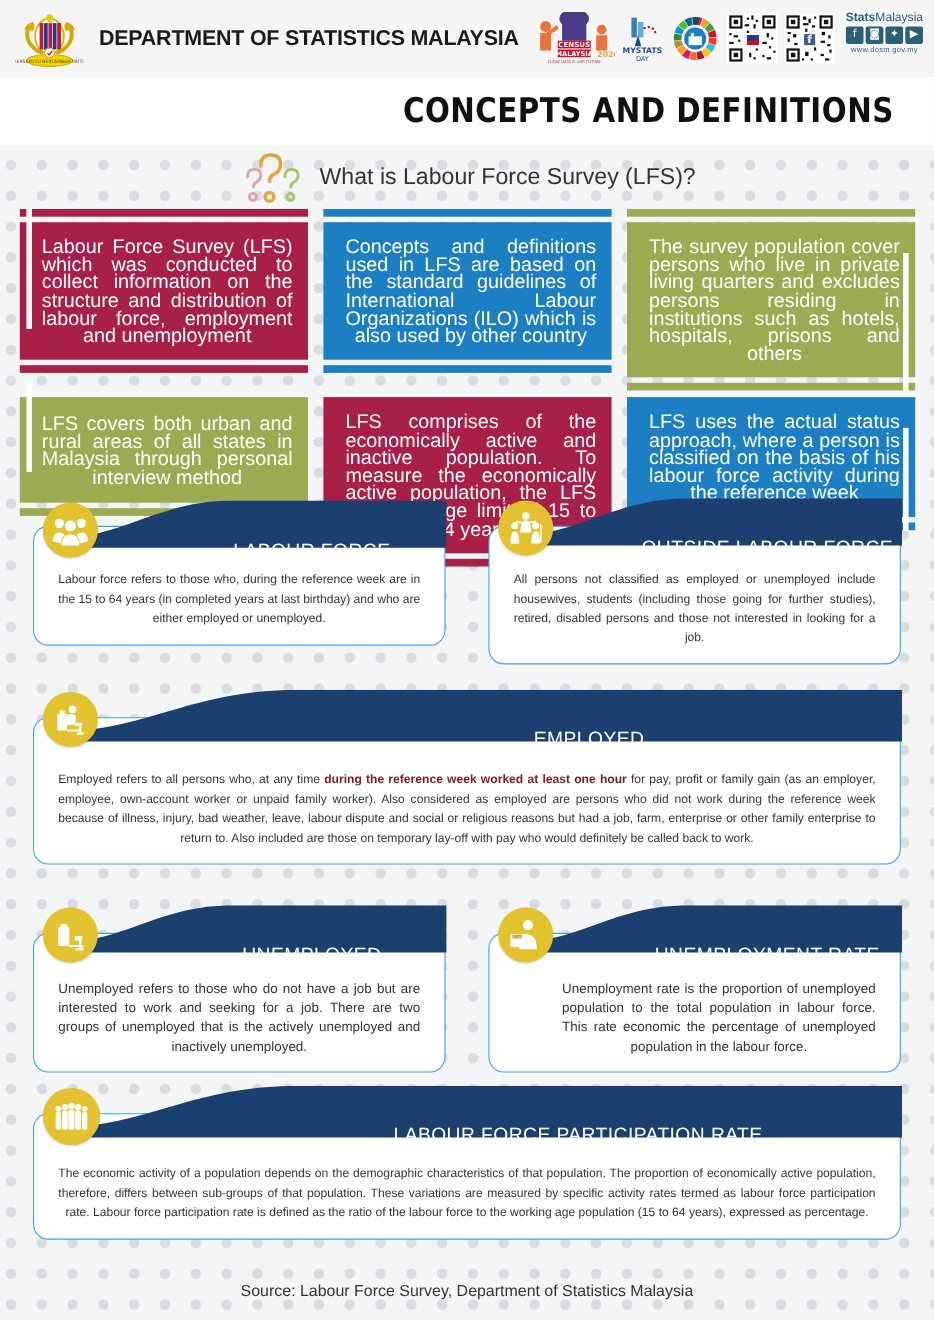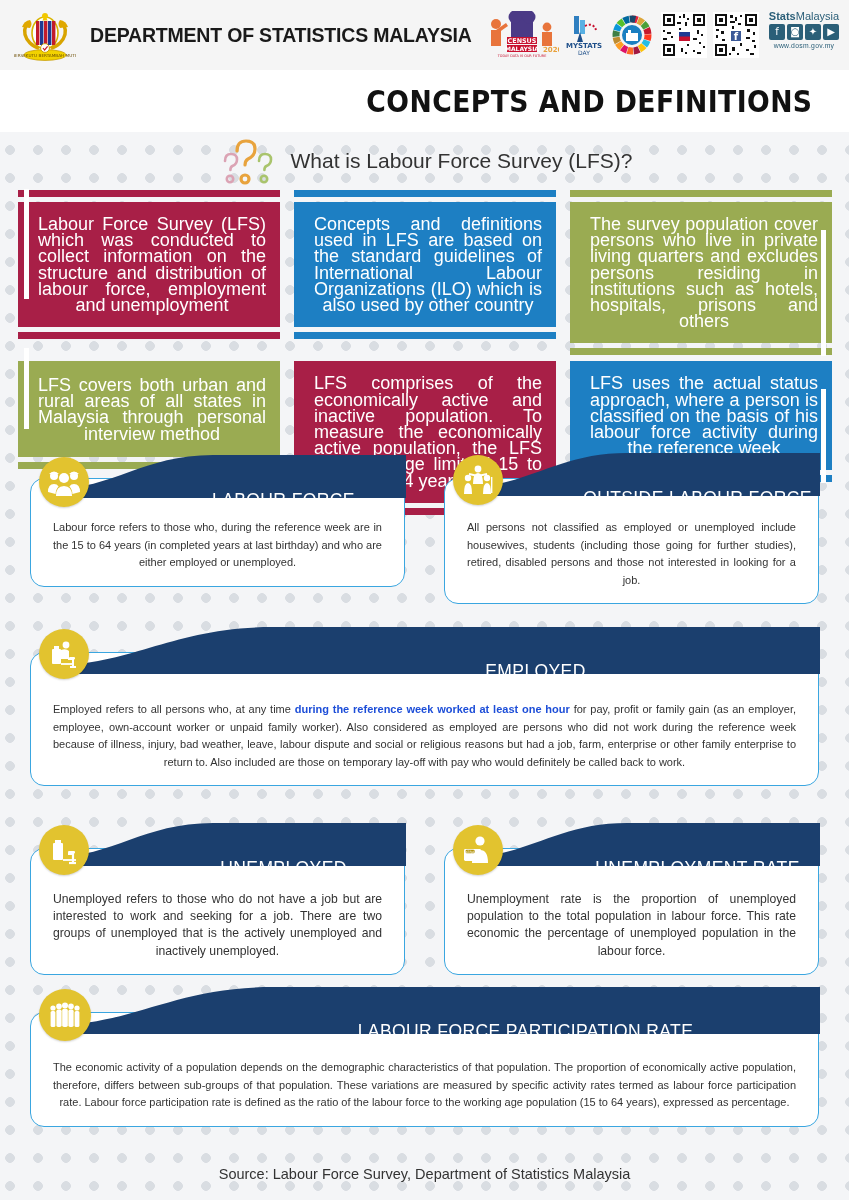--- a/index.html
+++ b/index.html
@@ -117,21 +117,21 @@
     background: #e2c32f; display: flex; align-items: center; justify-content: center;
     box-shadow: 0 1px 2px rgba(0,0,0,.18);
   }
   .badge svg { width: 34px; height: 34px; }
   .card-body {
     padding: 14px 22px 14px 22px;
     font-size: 11px; line-height: 17.6px; color: #333333;
     text-align: justify; text-align-last: center;
   }
   .card-body.small { font-size: 12.2px; line-height: 17.2px; }
-  .card-body b { font-weight: bold; color: #1d4ed8; }
+  .card-body b { font-weight: bold; color: #7f1d1d; }
 
   
   .source {
     position: absolute; left: 0; bottom: 18px; width: 849px;
     text-align: center; font-size: 14.5px; color: #333333;
   }
 </style>
 </head>
 <body>
 
@@ -467,21 +467,21 @@
             <path d="M22 30 l7 0" stroke="#fff" stroke-width="2.2"></path>
             <path d="M16 27 l13 0" stroke="#fff" stroke-width="1.8"></path>
           </g>
         </svg>
       </div>
       <div class="card-body small">Unemployed refers to those who do not have a job but are interested to work and seeking for a job. There are two groups of unemployed that is the actively unemployed and inactively unemployed.</div>
     </div>
   </div>
 
   <div class="section" style="left:444px; top:848px; width:375px;">
-    <div class="card" style="padding-top:28px;">
+    <div class="card" style="padding-top:28px;padding-left:44px;">
       <div class="banner-wrap" style="left:22px; top:-26px; width:353px;">
         <svg class="banner-svg" width="353" height="46" viewBox="0 0 353 46" preserveAspectRatio="none">
           <path d="M0 34 C 60 34, 90 0, 160 0 L353 0 L353 43 L0 43 Z" fill="#1b3f6e"></path>
         </svg>
       </div>
       <div class="banner-label" style="left:130px; width:245px; top:-2px;">UNEMPLOYMENT RATE</div>
       <div class="badge" style="left:8px; top:-24px;">
         <svg viewBox="0 0 34 34">
           <g fill="#fff">
             <circle cx="19" cy="8" r="4.6"></circle>

